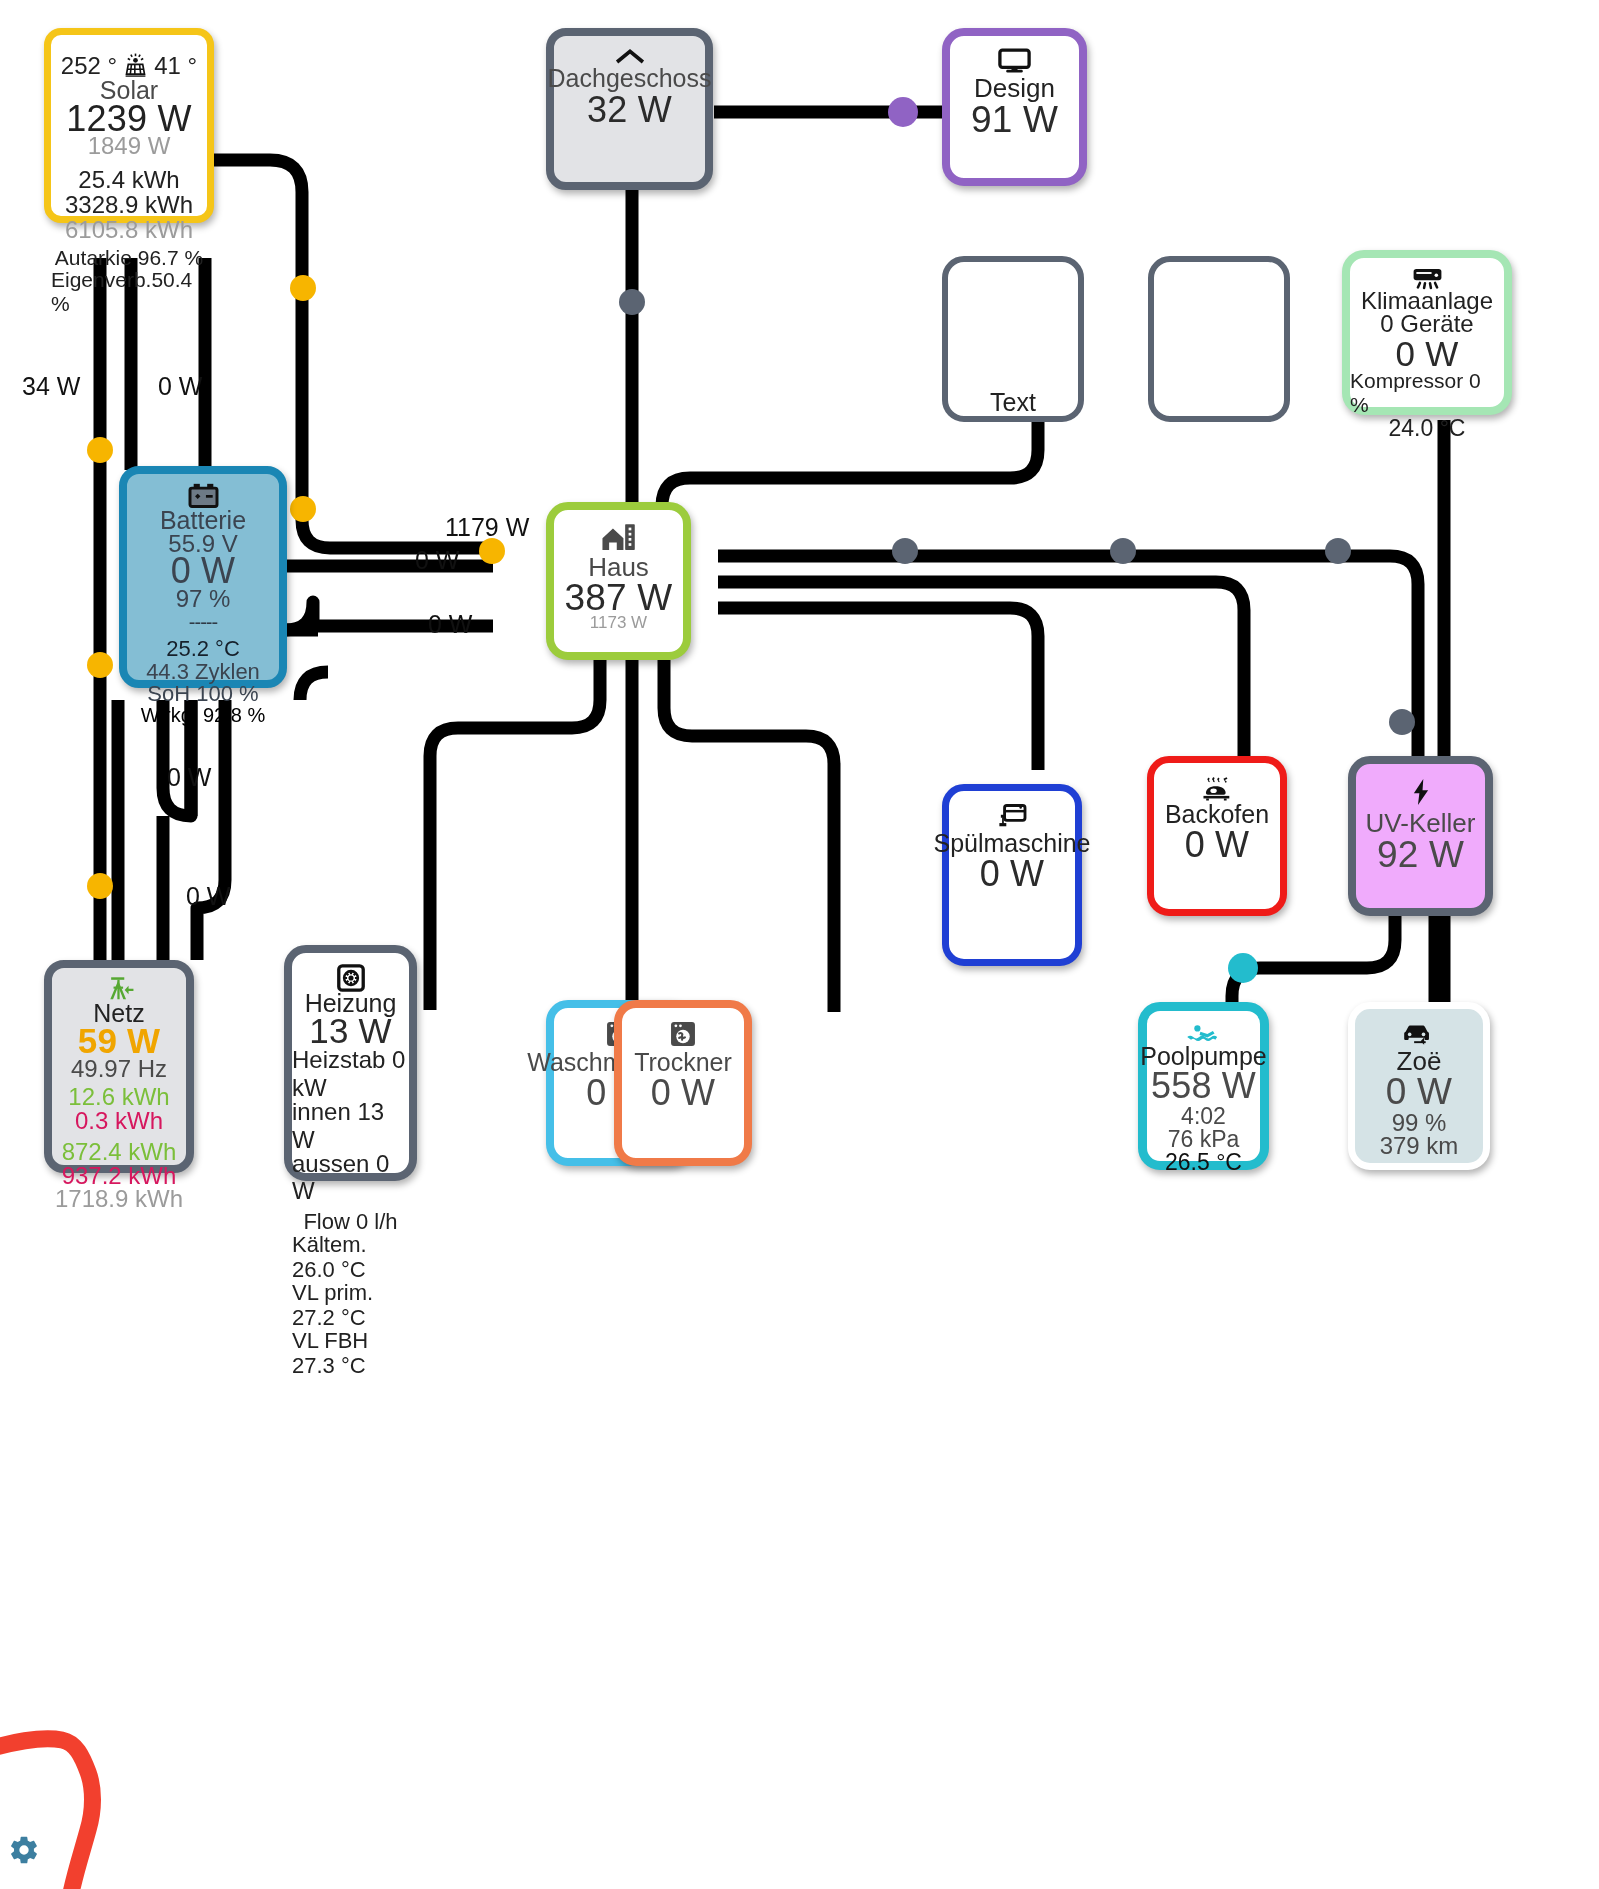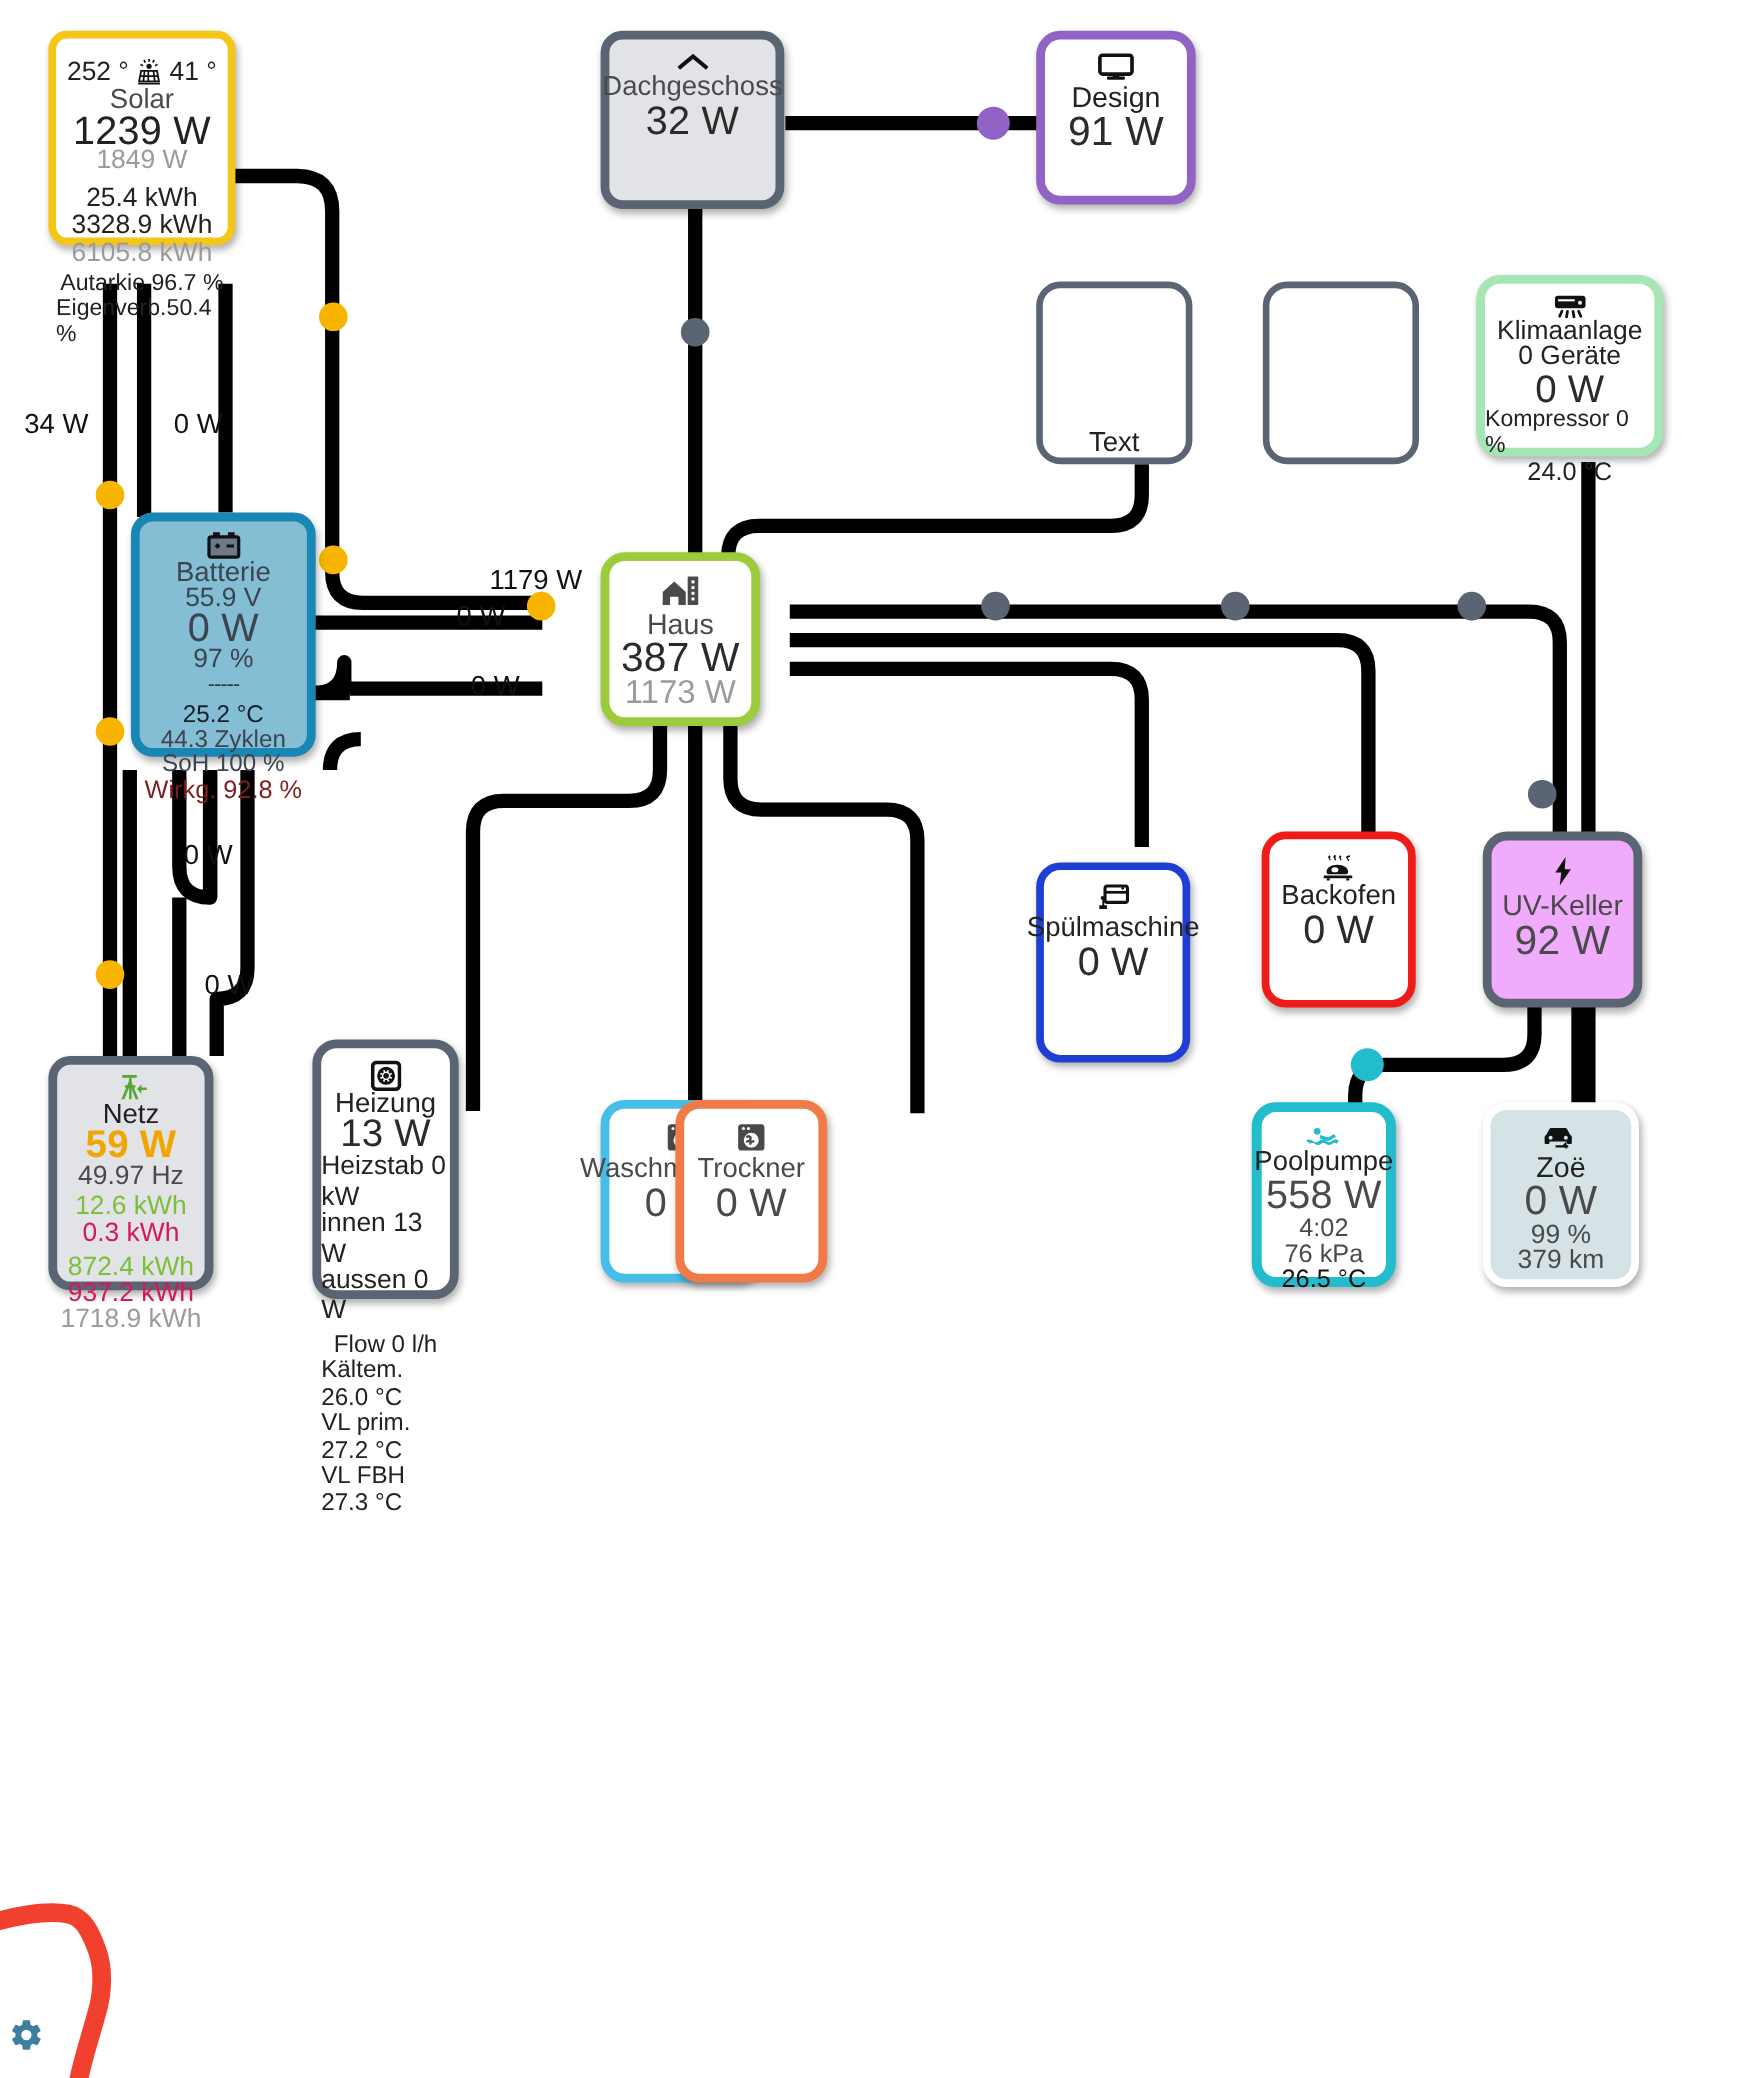--- a/index.html
+++ b/index.html
@@ -154,21 +154,21 @@
       </svg>
     </span>
     <div class="ttl" style="font-size:25px;color:#3b4450;margin-top:-3px;">Batterie</div>
     <div class="ln gray" style="font-size:24px;color:#3b4450;margin-top:-4px;">55.9 V</div>
     <div class="big" style="font-size:36px;color:#3b4450;margin-top:-7px;">0 W</div>
     <div class="ln" style="font-size:24px;color:#3b4450;margin-top:-6px;">97 %</div>
     <div class="ln" style="font-size:20px;color:#2f3a46;letter-spacing:-1px;margin-top:-2px;">-----</div>
     <div class="ln" style="font-size:22px;color:#16202b;margin-top:2px;">25.2 °C</div>
     <div class="ln" style="font-size:22px;color:#3b4450;margin-top:-3px;">44.3 Zyklen</div>
     <div class="ln" style="font-size:22px;color:#3b4450;margin-top:-3px;">SoH 100 %</div>
-    <div class="ln" style="font-size:23px;color:#7f1d1d;margin-top:-3px;">Wirkg. 92.8 %</div>
+    <div class="ln" style="font-size:20px;color:#000000;margin-top:-3px;">Wirkg. 92.8 %</div>
   </div>
 
   <div class="card" style="left:44px;top:960px;width:150px;height:213px;border-color:#5b6472;background:#e2e3e6;border-width:8px;">
     <span class="ico" style="margin-top:1px;">
       <svg width="31" height="27" viewBox="0 0 26 22">
         <g fill="#56a832">
           <rect x="6" y="1.6" width="11" height="2.1"></rect>
           <path d="M11.2 3.7h1.9V20h-1.9z"></path>
           <path d="M11.9 4.2L5.3 20H7.6l4.3-10.6L16.2 20h2.3z"></path>
           <rect x="8" y="9.4" width="8" height="1.8"></rect>
@@ -197,21 +197,21 @@
         <g fill="#fff">
           <rect x="23.2" y="4.4" width="2.2" height="2.2"></rect>
           <rect x="23.2" y="8.6" width="2.2" height="2.2"></rect>
           <rect x="23.2" y="12.8" width="2.2" height="2.2"></rect>
           <rect x="23.2" y="17" width="2.2" height="2.2"></rect>
         </g>
       </svg>
     </span>
     <div class="ttl" style="font-size:26px;margin-top:0px;">Haus</div>
     <div class="big" style="font-size:37px;margin-top:-4px;color:#2b2b2b;">387 W</div>
-    <div class="sub" style="font-size:30px;margin-top:-6px;">1173 W</div>
+    <div class="sub" style="font-size:17px;margin-top:-6px;">1173 W</div>
   </div>
 
   <div class="card" style="left:546px;top:28px;width:167px;height:162px;border-color:#5b6472;background:#e2e3e6;border-width:8px;">
     <span class="ico" style="margin-top:3px;">
       <svg width="34" height="22" viewBox="0 0 28 16">
         <path d="M14 2.2L25.6 11.8l-1.9 2.3L14 6.1 4.3 14.1 2.4 11.8z" fill="#111"></path>
       </svg>
     </span>
     <div class="ttl" style="font-size:25px;margin-top:-3px;">Dachgeschoss</div>
     <div class="big" style="font-size:36px;margin-top:-2px;color:#2b2b2b;">32 W</div>

